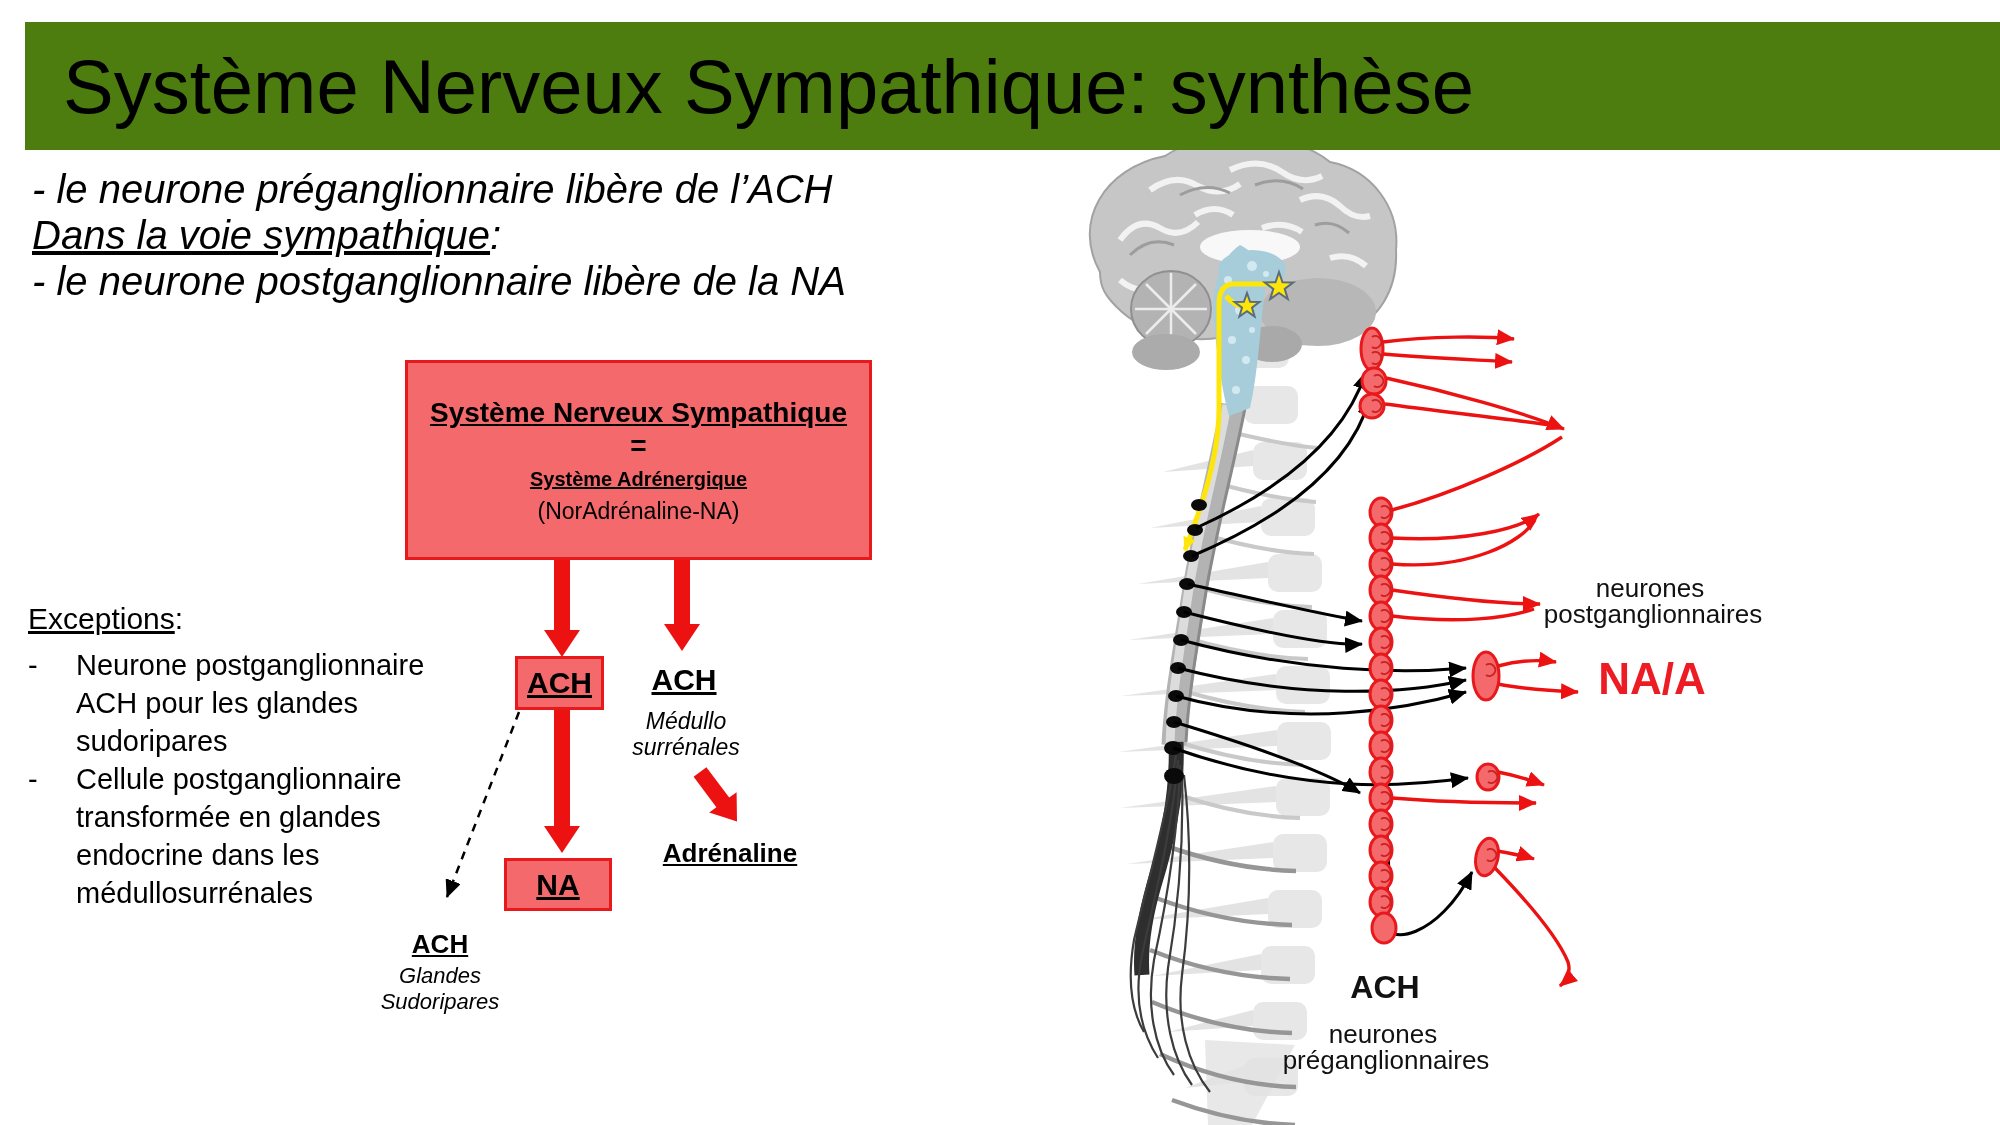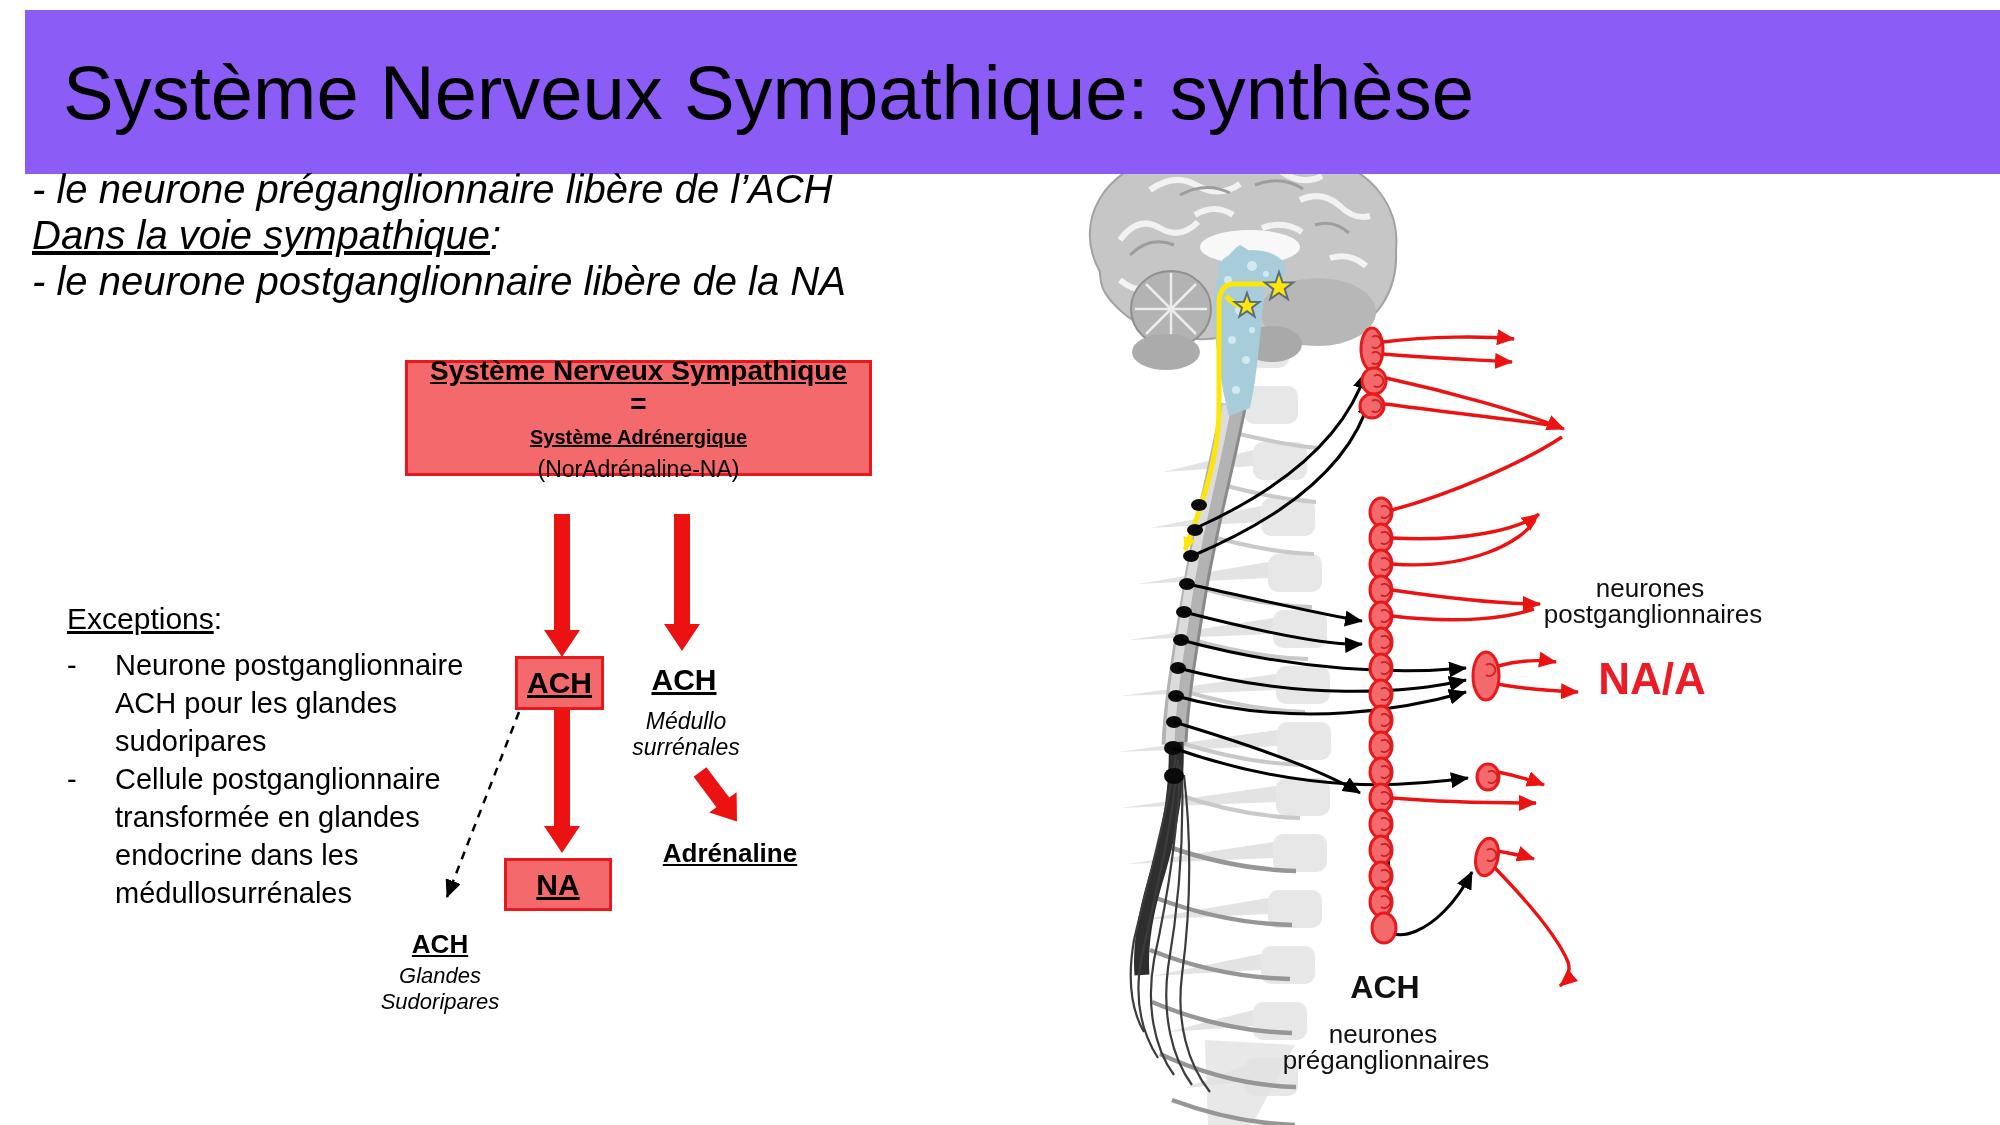--- a/index.html
+++ b/index.html
@@ -1,40 +1,40 @@
 <!DOCTYPE html>
 <html><head>
 <meta charset="utf-8">
 <style>
   html,body { margin:0; padding:0; }
   body {
     width:2000px; height:1125px; position:relative; overflow:hidden;
     background:#ffffff; font-family:"Liberation Sans", sans-serif; color:#000;
   }
   .banner {
-    position:absolute; left:25px; top:10px; width:1975px; height:164px;
-    background:#8b5cf6; display:flex; align-items:center;
+    position:absolute; left:25px; top:22px; width:1975px; height:128px;
+    background:#4d7c0f; display:flex; align-items:center;
   }
   .banner .title { font-size:76px; padding-left:38px; white-space:nowrap; }
 
   .intro { position:absolute; left:32px; top:166px; font-style:italic; font-size:40px; line-height:46px; }
   .intro .u { text-decoration:underline; }
 
-  .exceptions { position:absolute; left:28px; top:600px; width:420px; font-size:29px; line-height:38px;margin-left:39px; }
+  .exceptions { position:absolute; left:28px; top:600px; width:420px; font-size:29px; line-height:38px; }
   .exceptions .head { text-decoration:underline; font-size:30px; margin-bottom:8px; display:inline-block; }
   .exc-item { display:flex; }
   .exc-dash { width:48px; flex:none; }
   .exc-text { width:368px; }
 
   .fc { position:absolute; text-align:center; }
   .redbox { background:#f4696b; border:3px solid #e8191c; box-sizing:border-box;
             display:flex; flex-direction:column; justify-content:center; align-items:center; }
   .b  { font-weight:bold; }
   .un { text-decoration:underline; }
-  .main-box { left:405px; top:360px; width:467px; height:116px; }
+  .main-box { left:405px; top:360px; width:467px; height:200px; }
   .main-box .l1 { font-size:28px; line-height:36px; }
   .main-box .eq { font-size:28px; line-height:30px; }
   .main-box .l2 { font-size:20px; line-height:36px; }
   .main-box .sub { font-size:23px; line-height:28px; }
   .ach-box { left:515px; top:656px; width:89px;  height:54px; font-size:30px; }
   .na-box  { left:504px; top:858px; width:108px; height:53px; font-size:30px; }
   .ach2 { left:634px; top:663px; width:100px; font-size:30px; }
   .medullo { left:614px; top:708px; width:144px; font-size:23px; line-height:26px; font-style:italic; }
   .adren { left:654px; top:838px; width:152px; font-size:26px; }
   .ach3 { left:390px; top:929px; width:100px; font-size:26px; }

